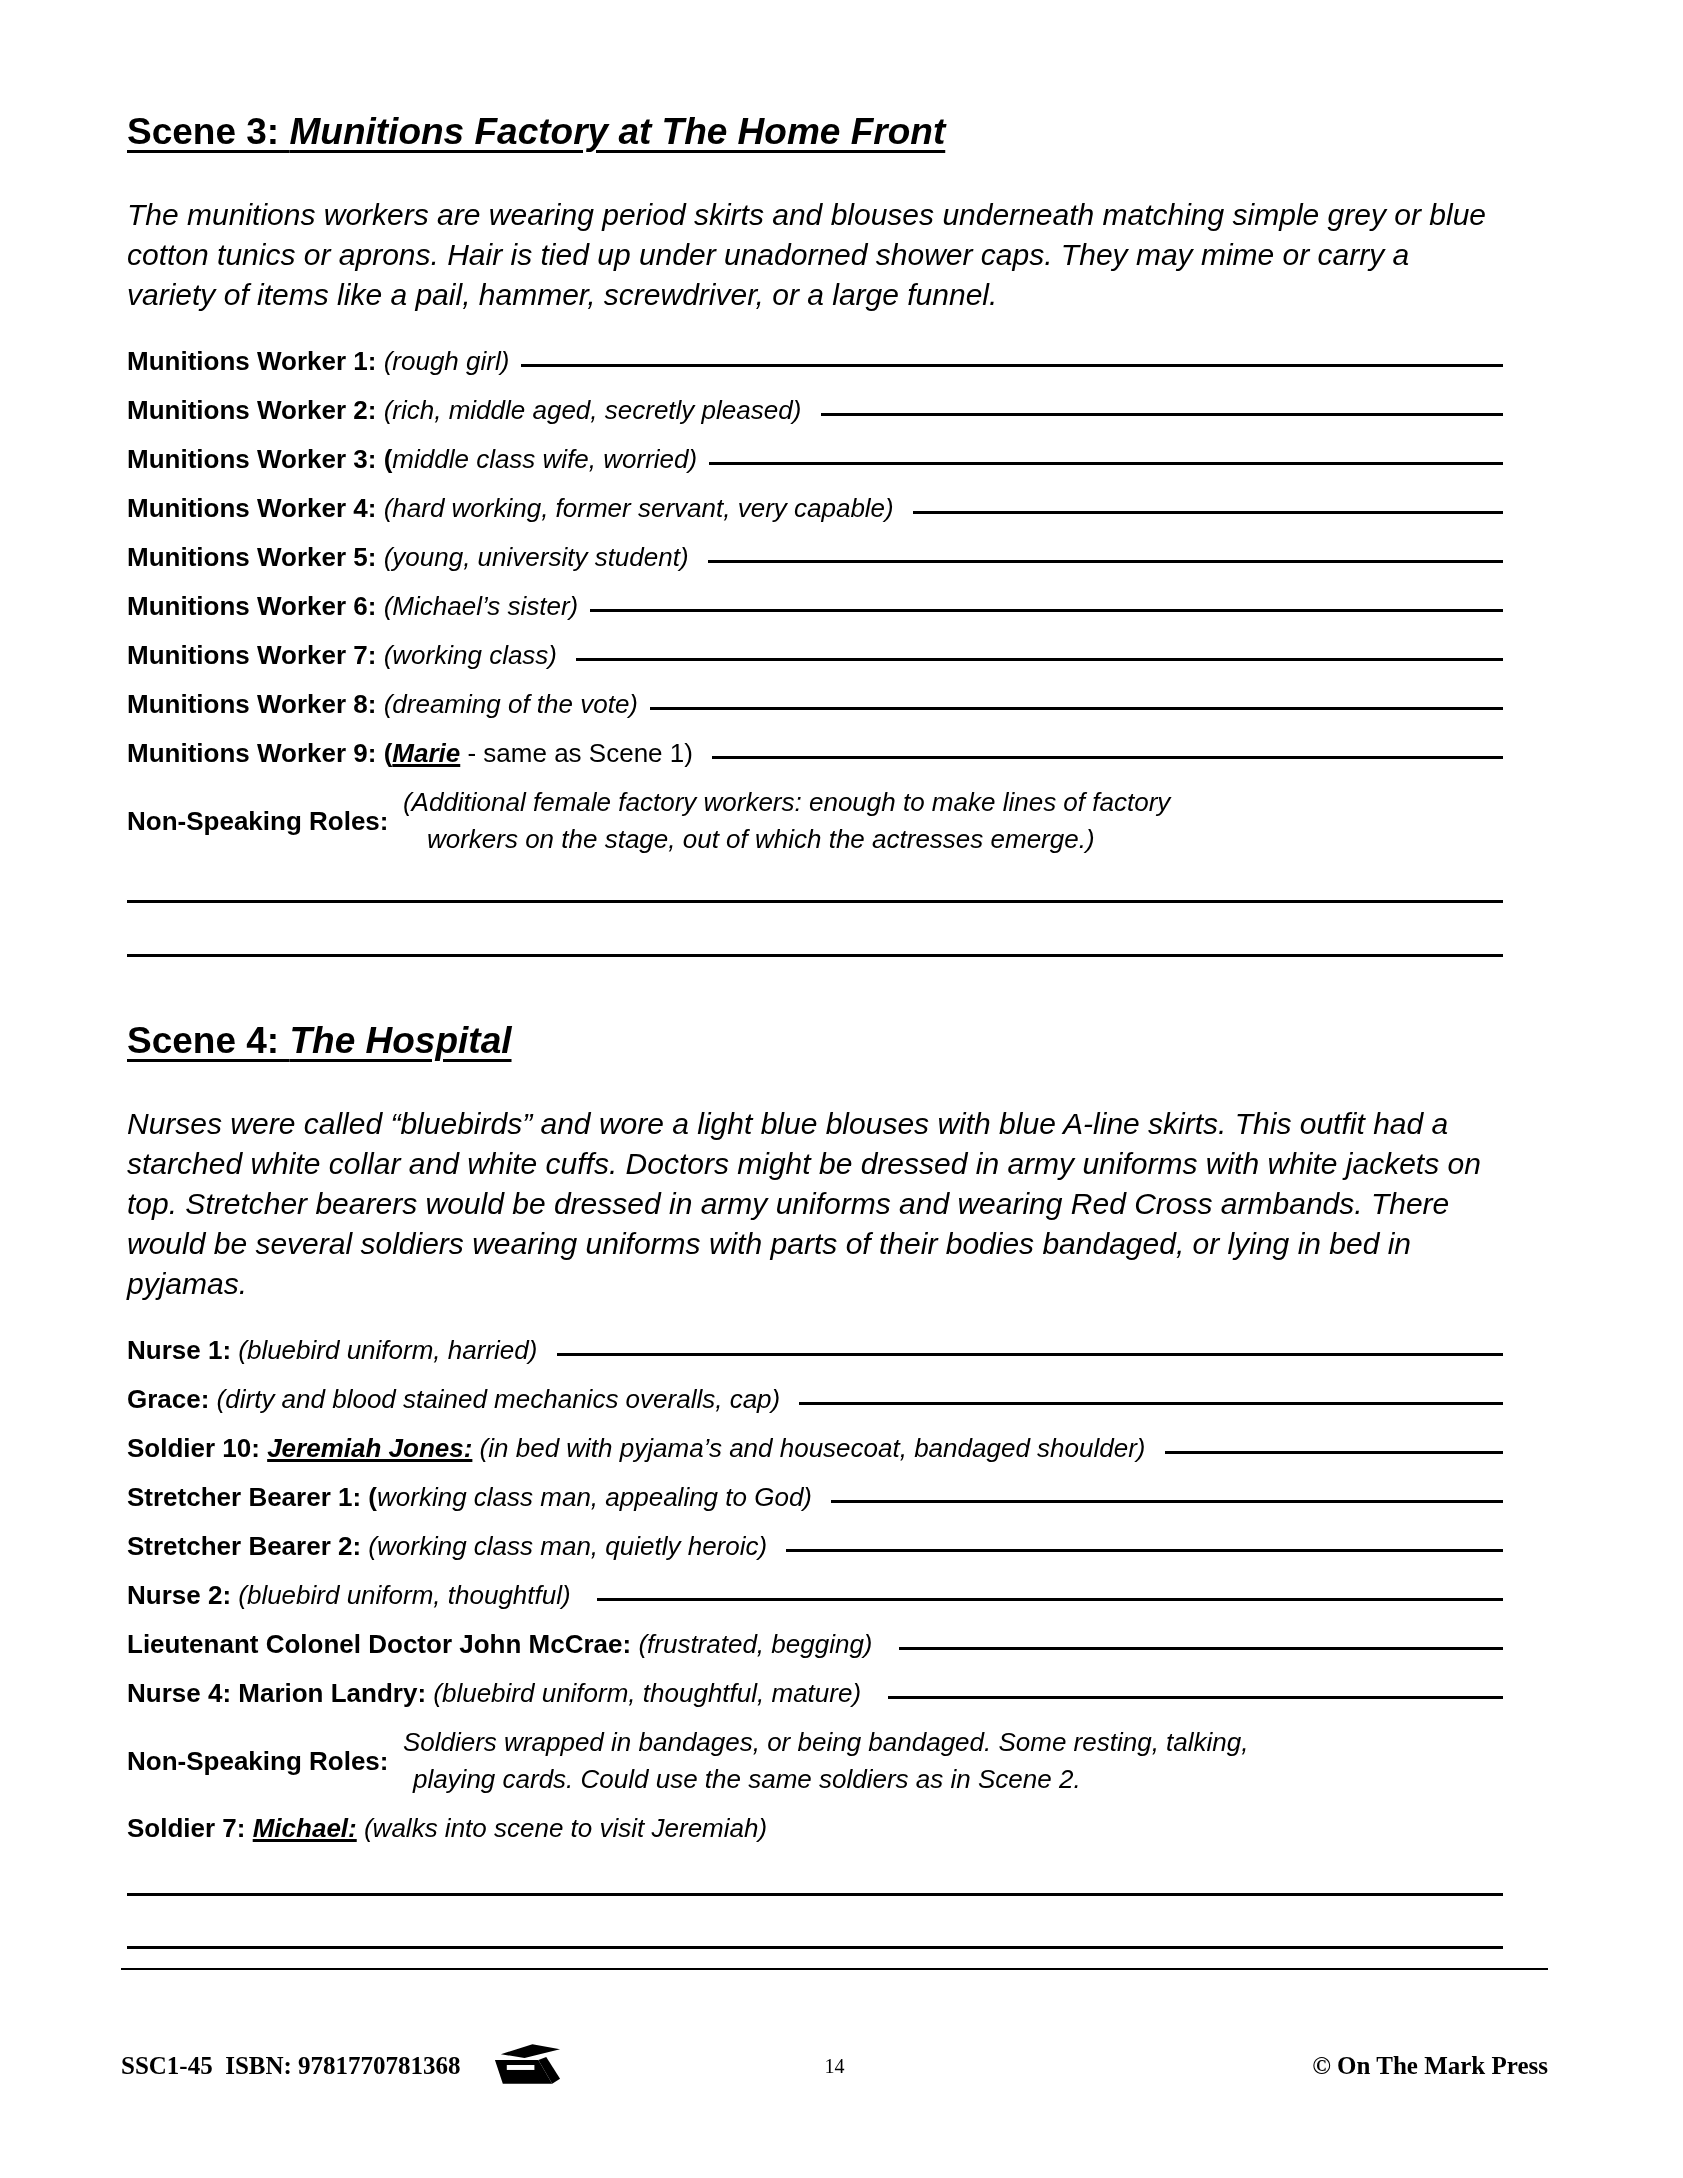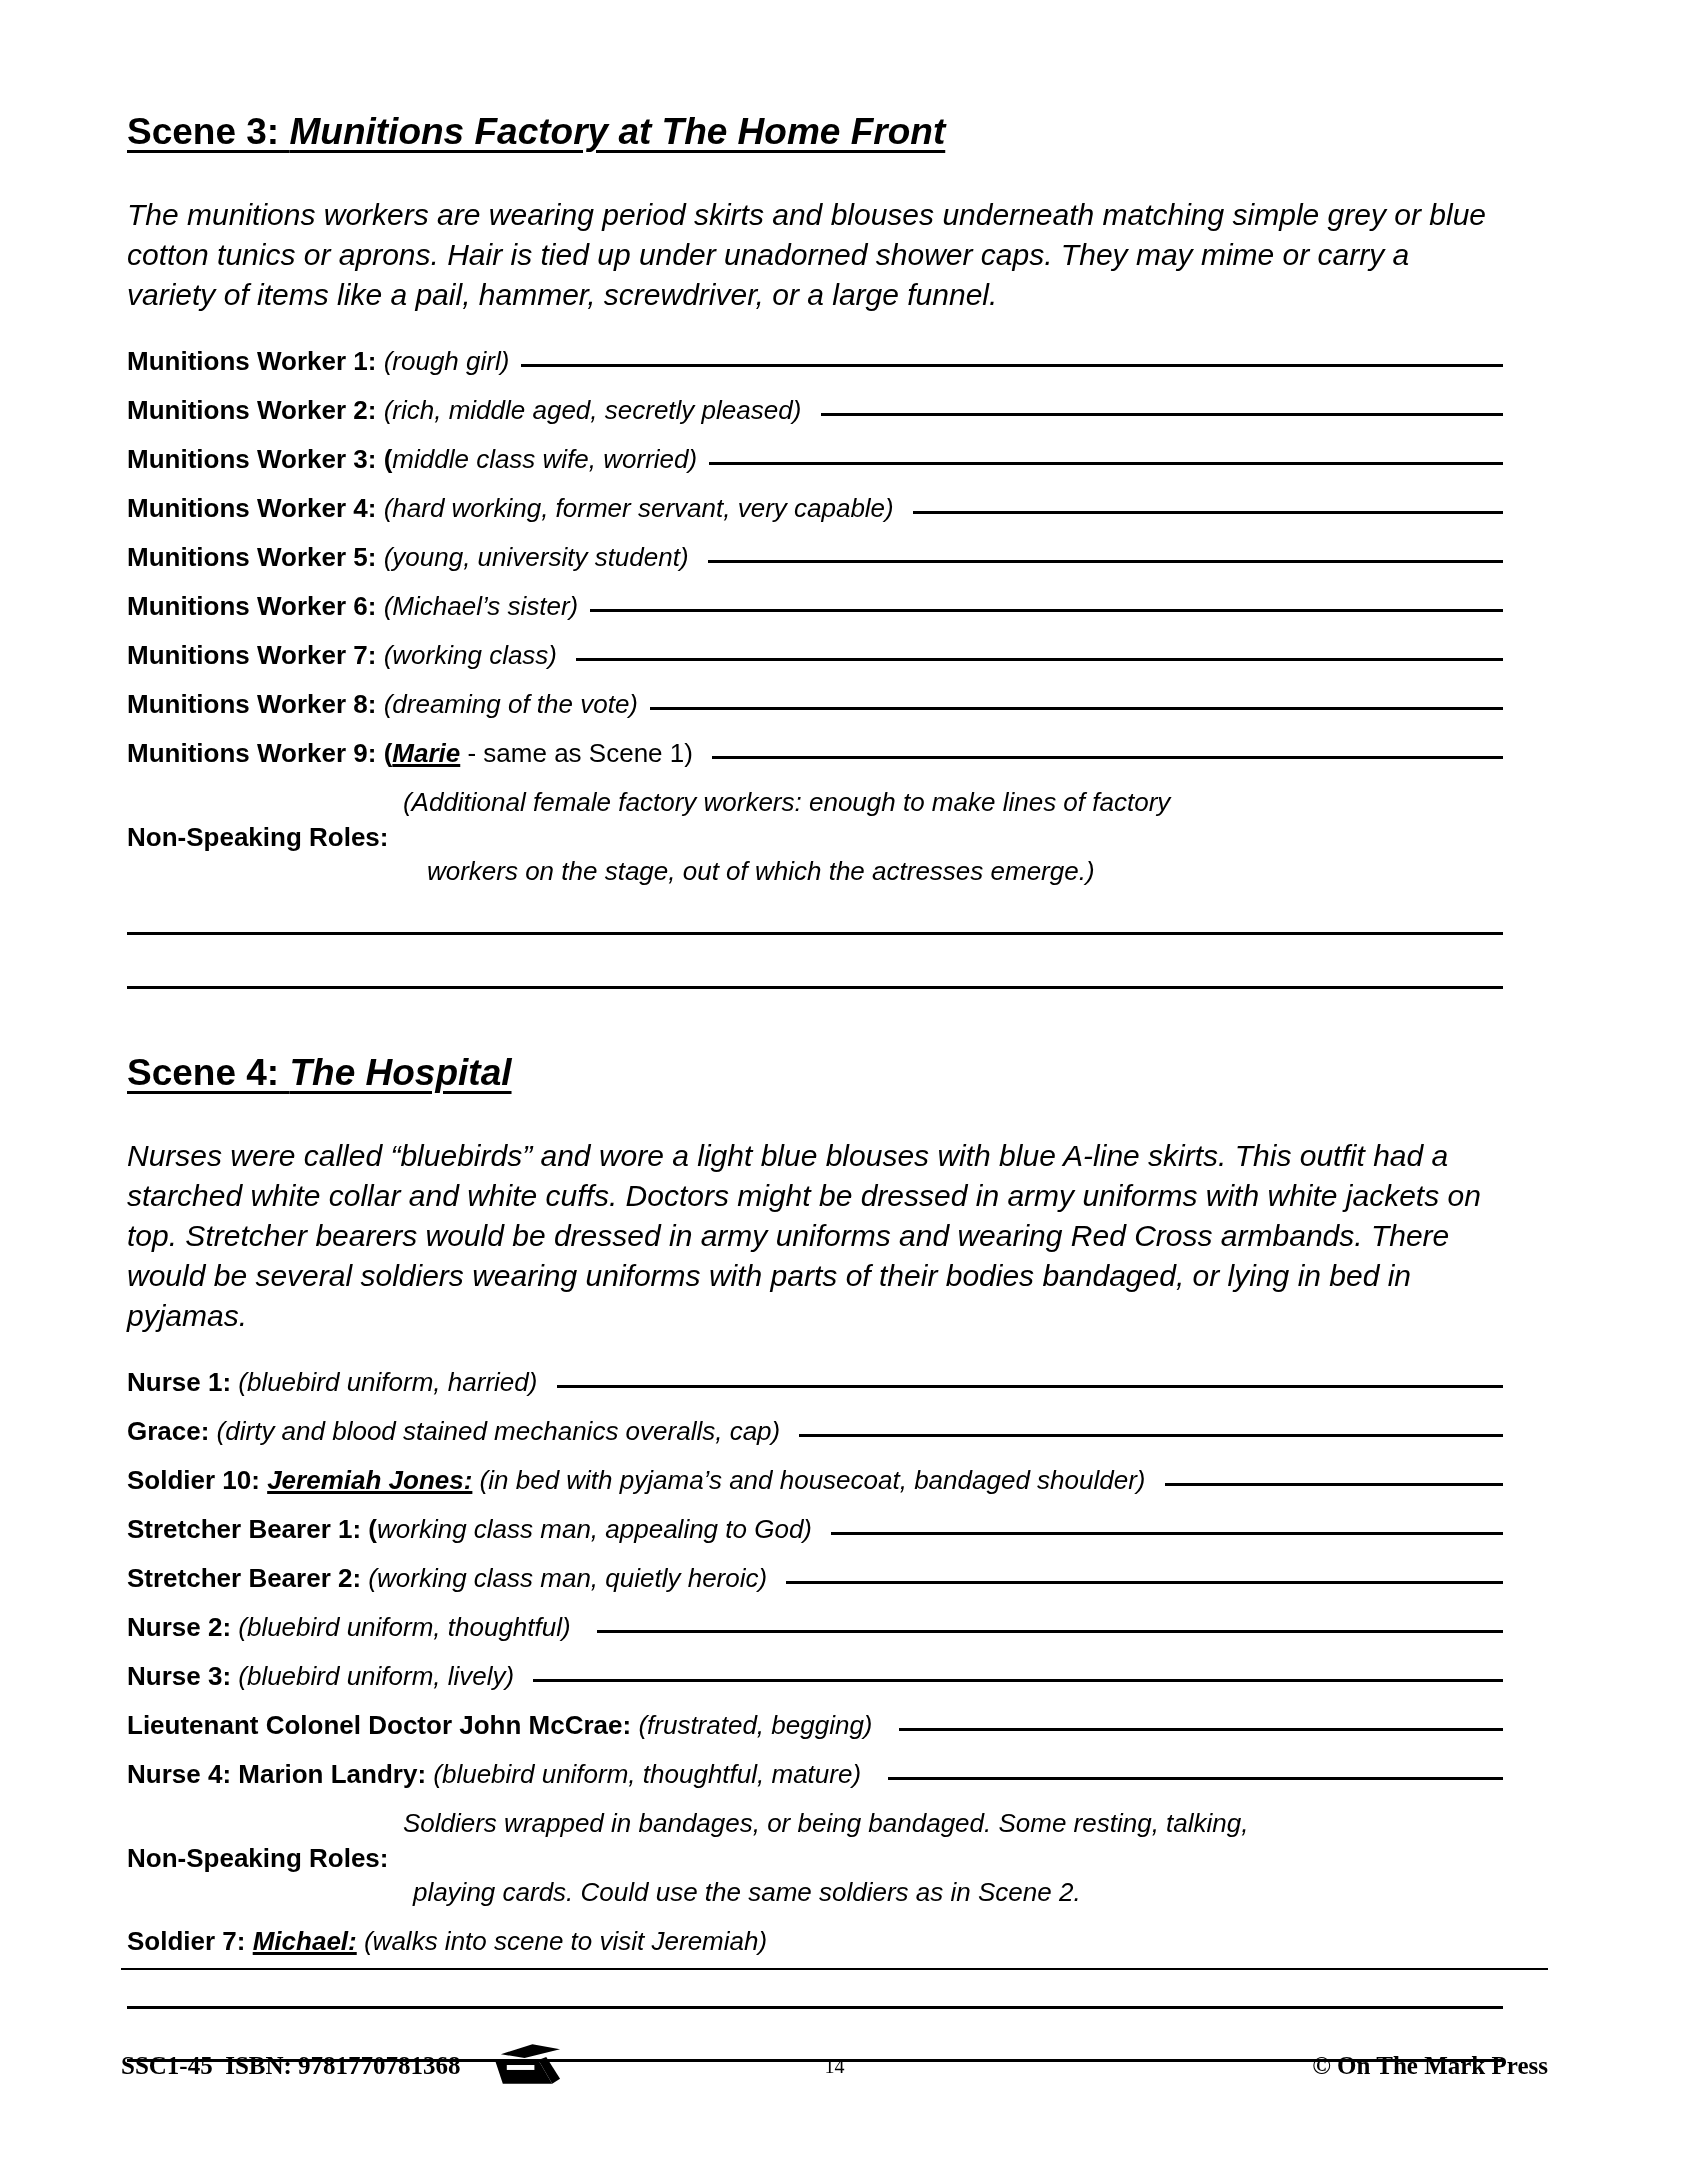--- a/index.html
+++ b/index.html
@@ -33,21 +33,21 @@
   .rl { font-weight:bold; }
   .rd { font-style:italic; }
   .name { font-weight:bold; font-style:italic; text-decoration:underline; text-decoration-thickness:2.5px; }
   .tail { font-style:normal; font-weight:normal; }
   .fill-line {
     flex:1 1 auto; min-width:59px;
     height:3px; border-bottom:3px solid #000;
     margin-left:12px; transform:translateY(4px);
   }
   
-  .ns-desc { display:flex; flex-direction:column;gap:32px; }
+  .ns-desc { display:flex; flex-direction:column; }
   .ns-line2a { padding-left:24px; }
   .ns-line2b { padding-left:10px; }
   
   .full-line { height:3px; border-bottom:3px solid #000; }
   .divider-block { margin-top:42px; margin-bottom:63px; }
   .divider-block .full-line + .full-line { margin-top:51px; }
   .bottom-block { margin-top:46px; }
   .bottom-block .full-line + .full-line { margin-top:50px; }
   
   .footer {
@@ -166,25 +166,20 @@
       <span class="fill-line"></span>
     </div>
     <div class="role-row">
       <span class="rl">Stretcher Bearer 2: </span>
         <span class="rd">(working class man, quietly heroic) </span>
       <span class="fill-line"></span>
     </div>
     <div class="role-row">
       <span class="rl">Nurse 2: </span>
         <span class="rd">(bluebird uniform, thoughtful)  </span>
-      <span class="fill-line"></span>
-    </div>
-    <div class="role-row">
-      <span class="rl">Nurse 3: </span>
-        <span class="rd">(bluebird uniform, lively) </span>
       <span class="fill-line"></span>
     </div>
     <div class="role-row">
       <span class="rl">Lieutenant Colonel Doctor John McCrae: </span>
         <span class="rd">(frustrated, begging)  </span>
       <span class="fill-line"></span>
     </div>
     <div class="role-row">
       <span class="rl">Nurse 4: Marion Landry: </span>
         <span class="rd">(bluebird uniform, thoughtful, mature)  </span>

